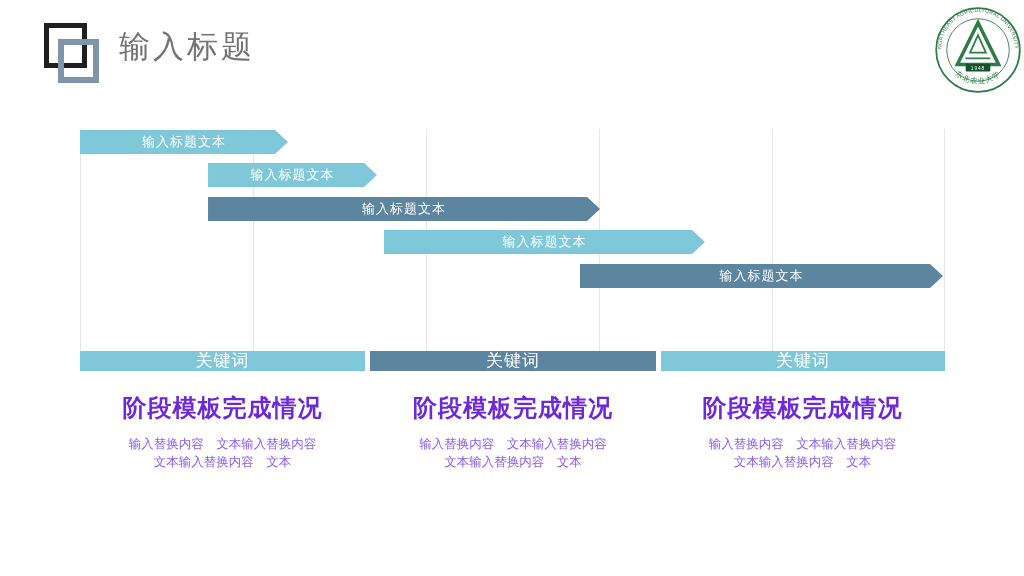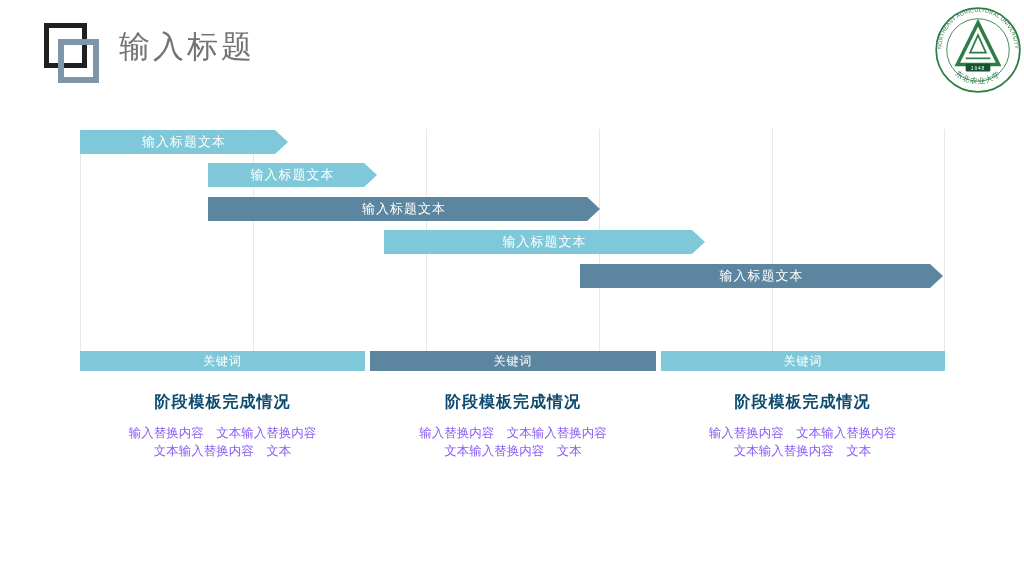--- a/index.html
+++ b/index.html
@@ -24,31 +24,31 @@
   .bar{
     position:absolute;height:24px;line-height:24px;text-align:center;
     color:#ffffff;font-size:13px;letter-spacing:1px;
     clip-path:polygon(0 0, calc(100% - 13px) 0, 100% 50%, calc(100% - 13px) 100%, 0 100%);
     z-index:2;
   }
   .light{background:var(--light,#7FC8D9);}
   .dark{background:var(--dark,#5C86A0);}
   .kw{
     position:absolute;top:222px;height:20px;line-height:20px;text-align:center;
-    color:#ffffff;font-size:12px;letter-spacing:1px;z-index:2;
+    color:#ffffff;font-size:17px;letter-spacing:1px;z-index:2;
   }
   .kw0{left:0;width:285px;}
   .kw1{left:290px;width:286px;}
   .kw2{left:581px;width:284px;}
   
   .section{position:absolute;top:392px;text-align:center;}
   .sec0{left:80px;width:285px;}
   .sec1{left:370px;width:286px;}
   .sec2{left:660px;width:285px;}
-  .sec-heading{font-size:16px;font-weight:700;color:#0c4a6e;margin:0 0 11px 0;letter-spacing:1px;}
+  .sec-heading{font-size:24px;font-weight:700;color:#6d28d9;margin:0 0 11px 0;letter-spacing:1px;}
   .sec-line{font-size:12.5px;color:#8b5cf6;line-height:18px;}
 </style>
 </head>
 <body>
 
 <div class="icon-squares">
   <div class="sq-black"></div>
   <div class="sq-blue"></div>
 </div>
 <div class="page-title">输入标题</div>

